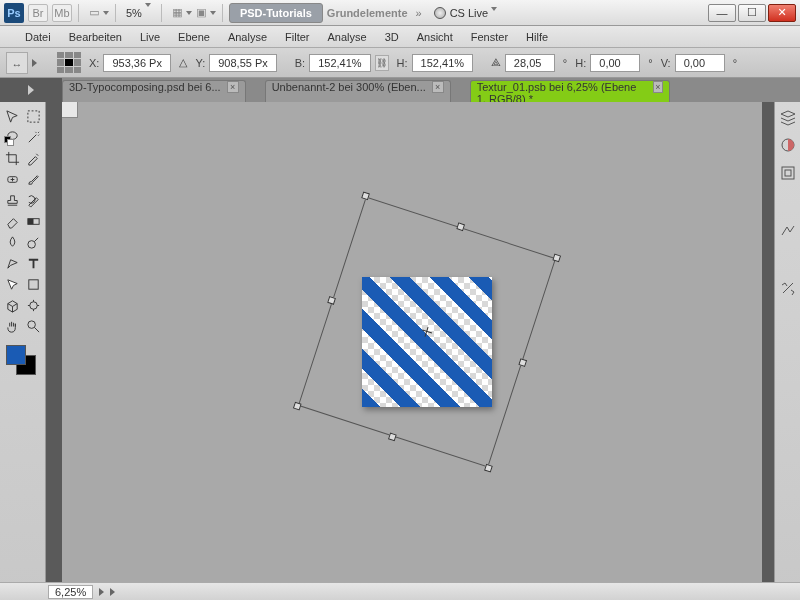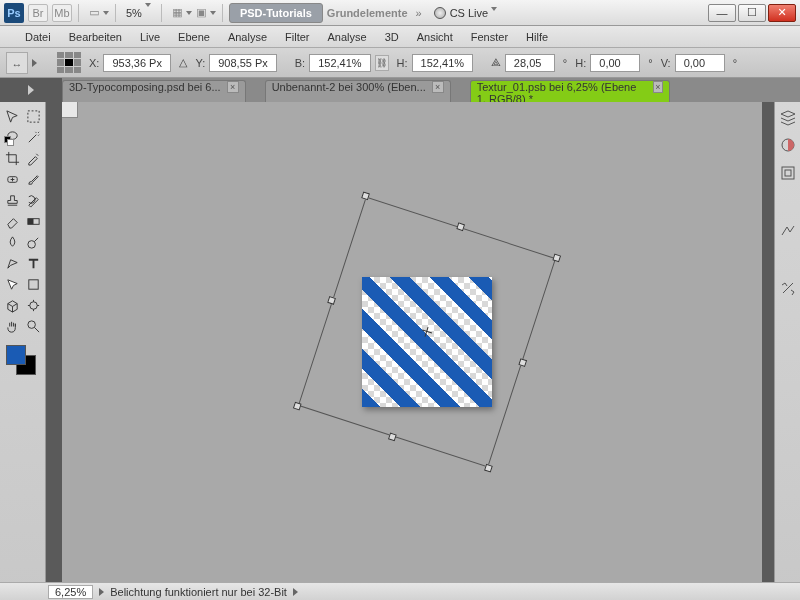--- a/index.html
+++ b/index.html
@@ -438,15 +438,14 @@
     <div class="handle h-b"></div>
     <div class="handle h-l"></div>
     <div class="handle h-r"></div>
     <div class="center-mark"></div>
   </div>
 </div>
 
 <div class="status">
   <span class="zoom">6,25%</span>
   <span class="tri"></span>
-  <span>Belichtung funktioniert nur bei 32-Bit</span>
   <span class="tri"></span>
 </div>
 
 </body></html>

